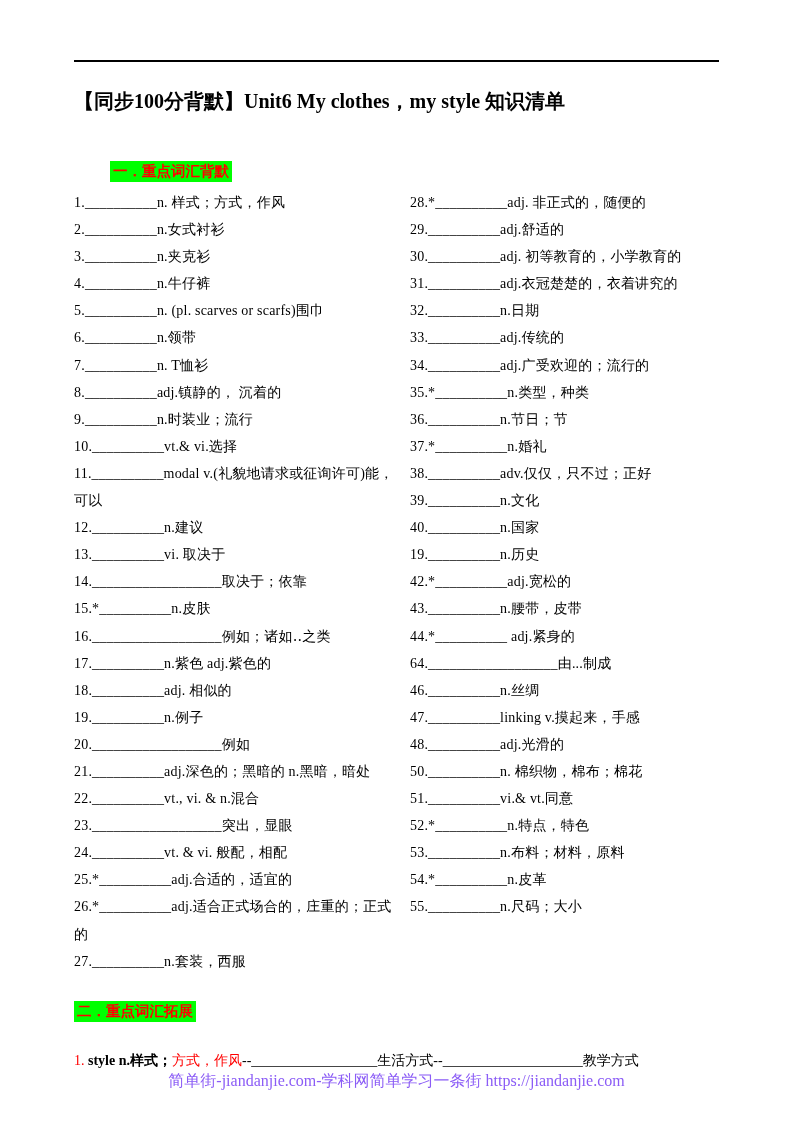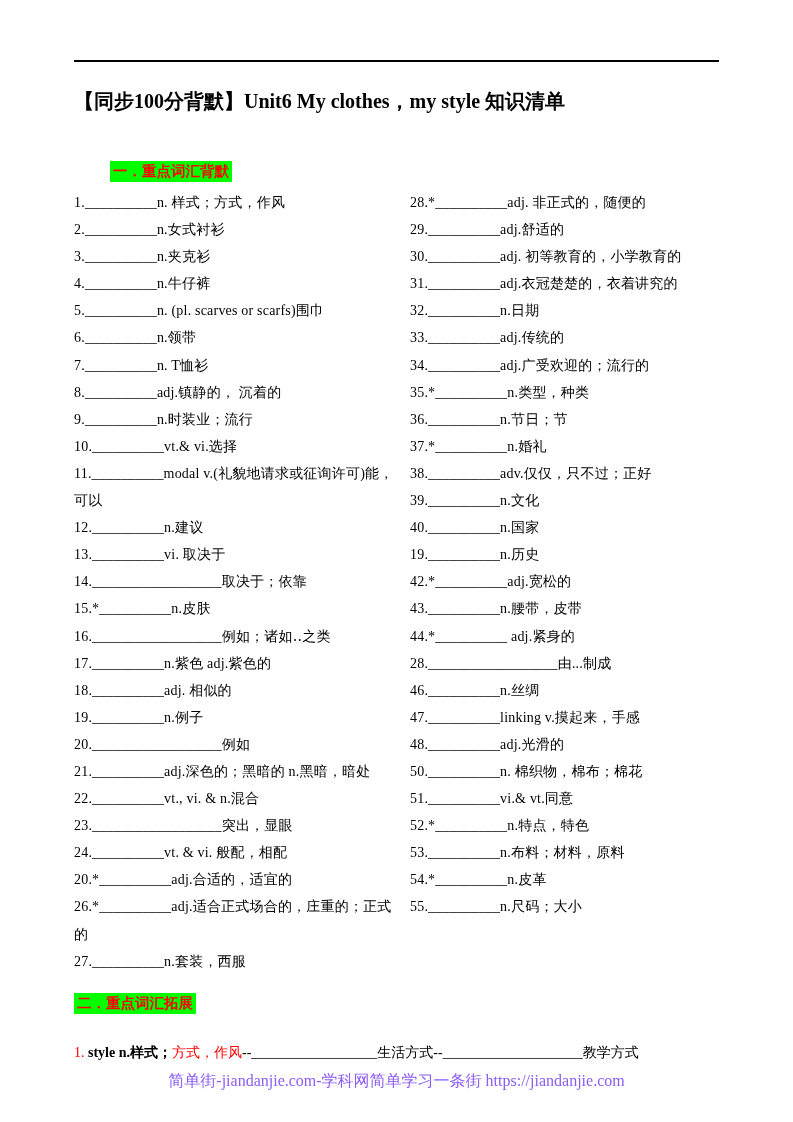--- a/index.html
+++ b/index.html
@@ -40,21 +40,21 @@
   .cols {
     display: flex;
   }
   .col {
     font-size: 14px;
     line-height: 27.1px;
   }
   .col-left  { width: 336px; padding-right: 8px; }
   .col-right { width: 309px; }
   .item { letter-spacing: 0.2px; }
-  .sec2-header { margin-top: 18px; }
+  .sec2-header { margin-top: 26px; }
   .sec2-line {
     font-size: 14px;
     line-height: 22px;
     margin-top: 28px;
     white-space: nowrap;
   }
   .footer {
     position: absolute;
     left: 0;
     bottom: 30px;
@@ -121,21 +121,21 @@
           <div class="item">20.__________________例如</div>
 
           <div class="item">21.__________adj.深色的；黑暗的 n.黑暗，暗处</div>
 
           <div class="item">22.__________vt., vi. &amp; n.混合</div>
 
           <div class="item">23.__________________突出，显眼</div>
 
           <div class="item">24.__________vt. &amp; vi. 般配，相配</div>
 
-          <div class="item">20.*__________adj.合适的，适宜的</div>
+          <div class="item">25.*__________adj.合适的，适宜的</div>
 
           <div class="item">26.*__________adj.适合正式场合的，庄重的；正式的</div>
 
           <div class="item">27.__________n.套装，西服</div>
         </div>
       <div class="col col-right">
 
           <div class="item">28.*__________adj. 非正式的，随便的</div>
 
           <div class="item">29.__________adj.舒适的</div>
@@ -163,21 +163,21 @@
           <div class="item">40.__________n.国家</div>
 
           <div class="item">19.__________n.历史</div>
 
           <div class="item">42.*__________adj.宽松的</div>
 
           <div class="item">43.__________n.腰带，皮带</div>
 
           <div class="item">44.*__________ adj.紧身的</div>
 
-          <div class="item">28.__________________由...制成</div>
+          <div class="item">64.__________________由...制成</div>
 
           <div class="item">46.__________n.丝绸</div>
 
           <div class="item">47.__________linking v.摸起来，手感</div>
 
           <div class="item">48.__________adj.光滑的</div>
 
 
           <div class="item">50.__________n. 棉织物，棉布；棉花</div>
 

